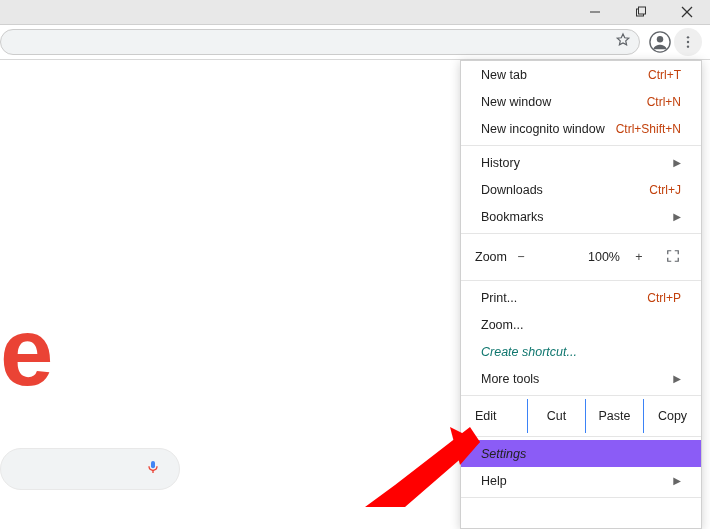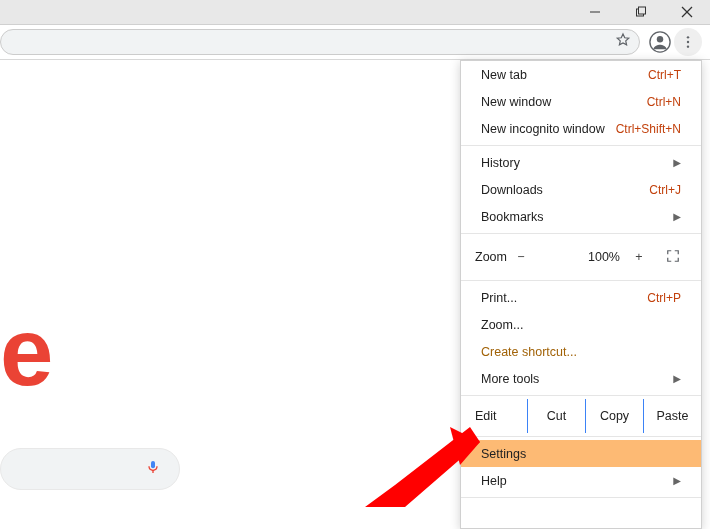--- a/index.html
+++ b/index.html
@@ -11,22 +11,22 @@
   .omnibox { flex: 1; height: 26px; background: #f1f3f4; border: 1px solid #ccc; border-radius: 14px; display: flex; align-items: center; padding-right: 8px; justify-content: flex-end; margin-right: 6px; }
   .omnibox .star { color: #5f6368; }
   .tool-icon { width: 28px; height: 28px; border-radius: 50%; display: flex; align-items: center; justify-content: center; color: #5f6368; }
   .tool-icon.light { background: #efefef; }
   .content { position: relative; width: 100%; height: calc(100% - 60px); background: #fff; }
   .letter-e { position: absolute; left: 0; top: 258px; font-size: 96px; font-weight: bold; color: #ea4335; font-family: 'Product Sans', Arial, sans-serif; line-height: 0.7; }
   .searchbox { position: absolute; left: 0; top: 388px; width: 180px; height: 42px; background: #f1f3f4; border: 1px solid #e8e8e8; border-radius: 21px; display: flex; align-items: center; justify-content: flex-end; padding-right: 18px; }
   .mic { width: 16px; height: 22px; }
   .menu { position: absolute; right: 8px; top: 60px; width: 242px; background: #fff; border: 1px solid #d0d0d0; box-shadow: 0 2px 10px rgba(0,0,0,0.18); font-size: 12.5px; color: #222; z-index: 10; }
   .mrow { display: flex; align-items: center; height: 27px; padding: 0 20px; }
-  .mrow.hover { background: #fdba74; }
-  .mrow.disabled { color: #a16207; }
+  .mrow.hover { background: #8b5cf6; font-style: italic; }
+  .mrow.disabled { color: #0f766e; font-style: italic; }
   .mrow .lbl { flex: 1; }
   .mrow .sc { color: #c2410c; font-size: 12px; }
   .mrow .tri { color: #666; font-size: 10px; margin-left: 4px; }
   .sep { height: 1px; background: #e5e5e5; margin: 3px 0; }
   .zoomrow { height: 40px; display: flex; align-items: center; padding: 0 14px; }
   .zoomrow .lbl { flex: 1; }
   .zbtn { width: 28px; text-align: center; color: #444; }
   .zval { width: 42px; text-align: center; margin-left: 48px; }
   .fsbtn { width: 28px; text-align: center; color: #444; margin-left: 6px; }
   .editrow { height: 34px; display: flex; align-items: center; padding: 0 0 0 14px; }
@@ -145,22 +145,22 @@
     <span class="lbl">Create shortcut...</span>
   </div>
   <div class="mrow">
     <span class="lbl">More tools</span>
     <span class="tri">▶</span>
   </div>
   <div class="sep"></div>
   <div class="editrow">
     <span class="lbl">Edit</span>
     <span class="ebtn">Cut</span>
+    <span class="ebtn">Paste</span>
     <span class="ebtn">Copy</span>
-    <span class="ebtn">Paste</span>
   </div>
   <div class="sep"></div>
   <div class="mrow hover">
     <span class="lbl">Settings</span>
   </div>
   <div class="mrow">
     <span class="lbl">Help</span>
     <span class="tri">▶</span>
   </div>
   <div class="sep"></div>

